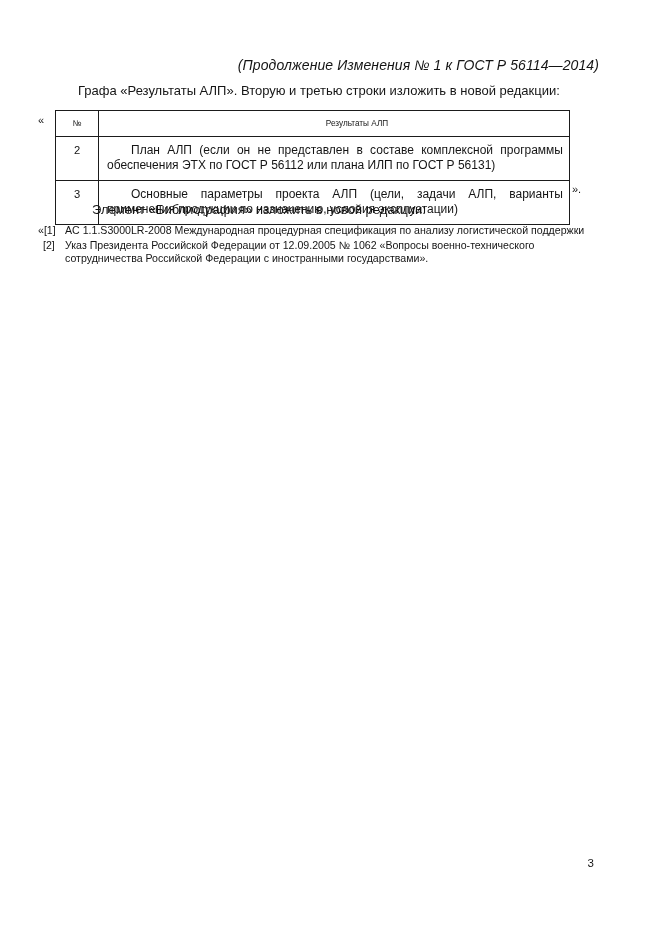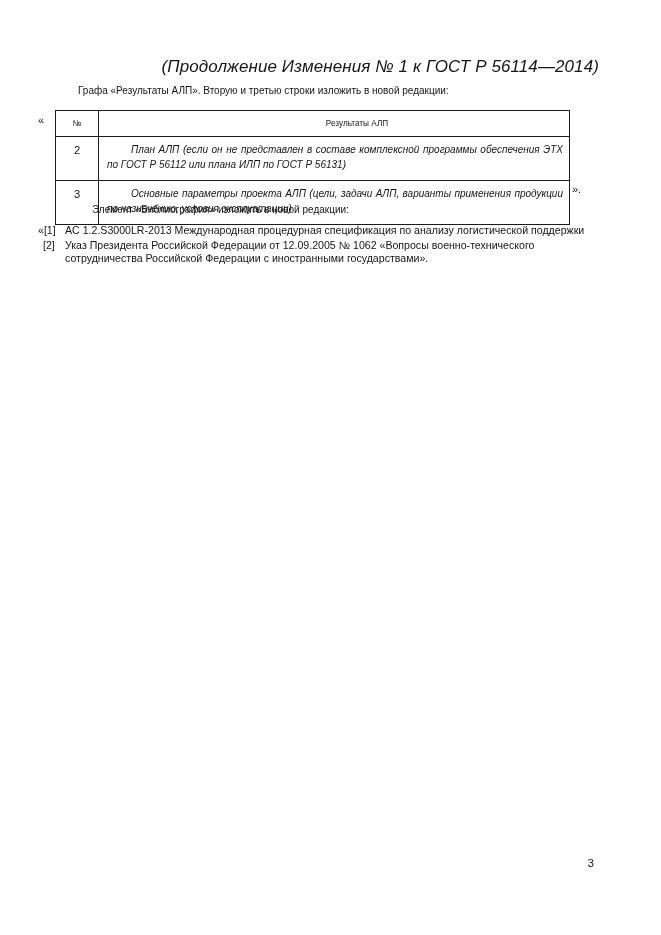--- a/index.html
+++ b/index.html
@@ -20,30 +20,30 @@
     background: #ffffff;
     overflow: hidden;
   }
 
   
   .running-head {
     position: absolute;
     top: 57px;
     right: 62px;
     font-style: italic;
-    font-size: 17px;
+    font-size: 14px;
     letter-spacing: 0.1px;
     white-space: nowrap;
     color: #151515;
   }
 
   
   .para {
     position: absolute;
-    font-size: 10px;
+    font-size: 13px;
     line-height: 14px;
     color: #151515;
     white-space: nowrap;
   }
   .para-intro-table {
     top: 84px;
     left: 78px;
   }
   .para-intro-biblio {
     top: 203px;
@@ -100,28 +100,27 @@
   table.gost th.col-res {
     text-align: center;
     padding-left: 48px;
   }
   table.gost td.col-num {
     font-size: 11.2px;
     padding: 6px 2px 8px 2px;
     line-height: 14px;
   }
   table.gost td.col-res {
-    font-size: 10px;
+    font-size: 12px;
     padding: 6px 6px 8px 8px;
     line-height: 14.5px;
     text-align: justify;
     text-align-last: left;
     text-indent: 24px;
     hyphens: manual;
-    font-style: italic;
   }
 
   
   .biblio {
     position: absolute;
     top: 224px;
     left: 38px;
     width: 570px;
     font-size: 10.6px;
     line-height: 13.6px;
@@ -196,21 +195,21 @@
     </table>
 
     <span class="quote-close">».</span>
   </div>
 
   <div class="para para-intro-biblio">Элемент «Библиография» изложить в новой редакции:</div>
 
   <div class="biblio">
     <div class="biblio-item">
       <span class="biblio-marker first">«[1]</span>
-      <span class="biblio-text">AC 1.2.S3000LR-2013 Международная процедурная спецификация по анализу логистической поддержки</span>
+      <span class="biblio-text">AC 1.1.S3000LR-2008 Международная процедурная спецификация по анализу логистической поддержки</span>
     </div>
     <div class="biblio-item">
       <span class="biblio-marker rest">[2]</span>
       <span class="biblio-text">Указ Президента Российской Федерации от 12.09.2005 № 1062 «Вопросы военно-технического сотрудничества Российской Федерации с иностранными государствами».</span>
     </div>
   </div>
 
 
   <div class="folio">3</div>
 

